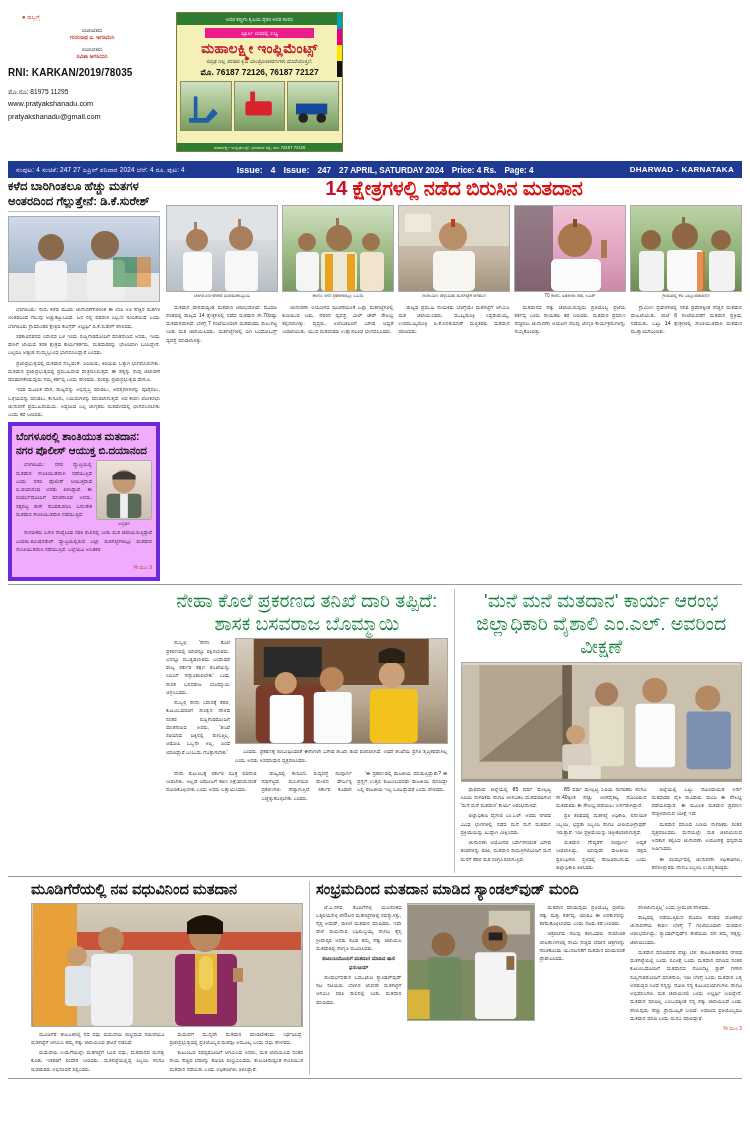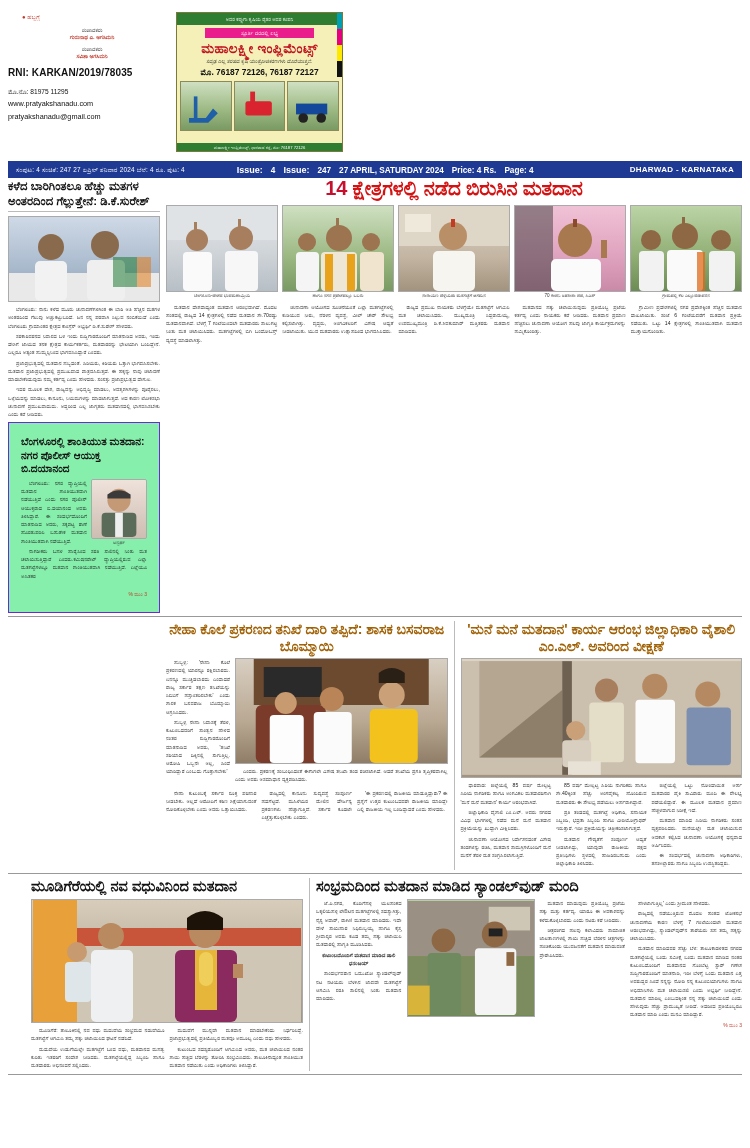--- a/index.html
+++ b/index.html
@@ -77,26 +77,26 @@
   .photorow .cell{flex:1;}
   .photorow .photo{height:85px;}
 
   .fivecols{display:flex;gap:5px;margin-top:3px;}
   .fivecols .c{flex:1;}
 
   
   .midgrid{display:flex;gap:6px;margin-top:4px;}
   .mid-a{flex:1;}
   .mid-b{flex:1;}
-  .sec-head{font-size:14px;font-weight:bold;line-height:1.22;color:#a16207;text-align:center;}
+  .sec-head{font-size:19px;font-weight:normal;line-height:1.22;color:#15803d;text-align:center;}
   .two-col{display:flex;gap:5px;margin-top:3px;}
   .three-col{display:flex;gap:5px;margin-top:3px;}
 
   
-  .tintbox{background:#86efac;border:1px solid #6d28d9;padding:12px;margin-top:4px;}
+  .tintbox{background:#f0abfc;border:4px solid #6d28d9;padding:4px;margin-top:4px;}
   .tintbox .th{font-size:10.4px;font-weight:bold;line-height:1.3;color:#111;}
   .endmark{color:#c0392b;font-size:5px;}
 
   
   .botgrid{display:flex;gap:6px;margin-top:4px;}
   .bot-a{width:272px;flex:0 0 272px;padding-left:23px;}
   .bot-b{flex:1;}
   .bot-head{font-size:14.6px;font-weight:bold;color:#111;line-height:1.2;}
 
   .vsep{width:1px;background:#bbb;}

